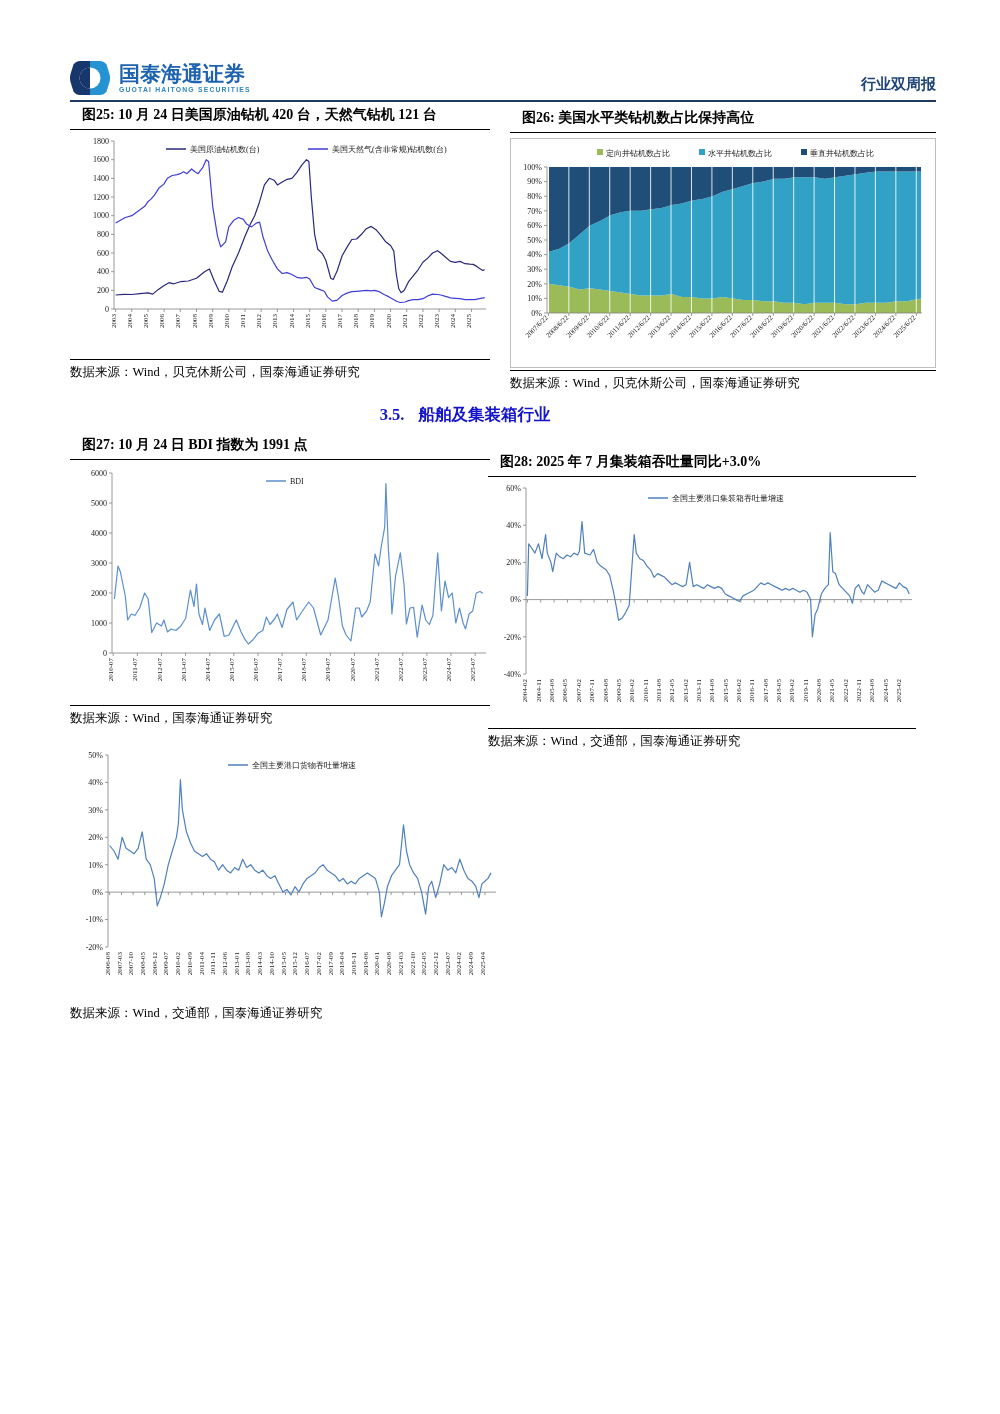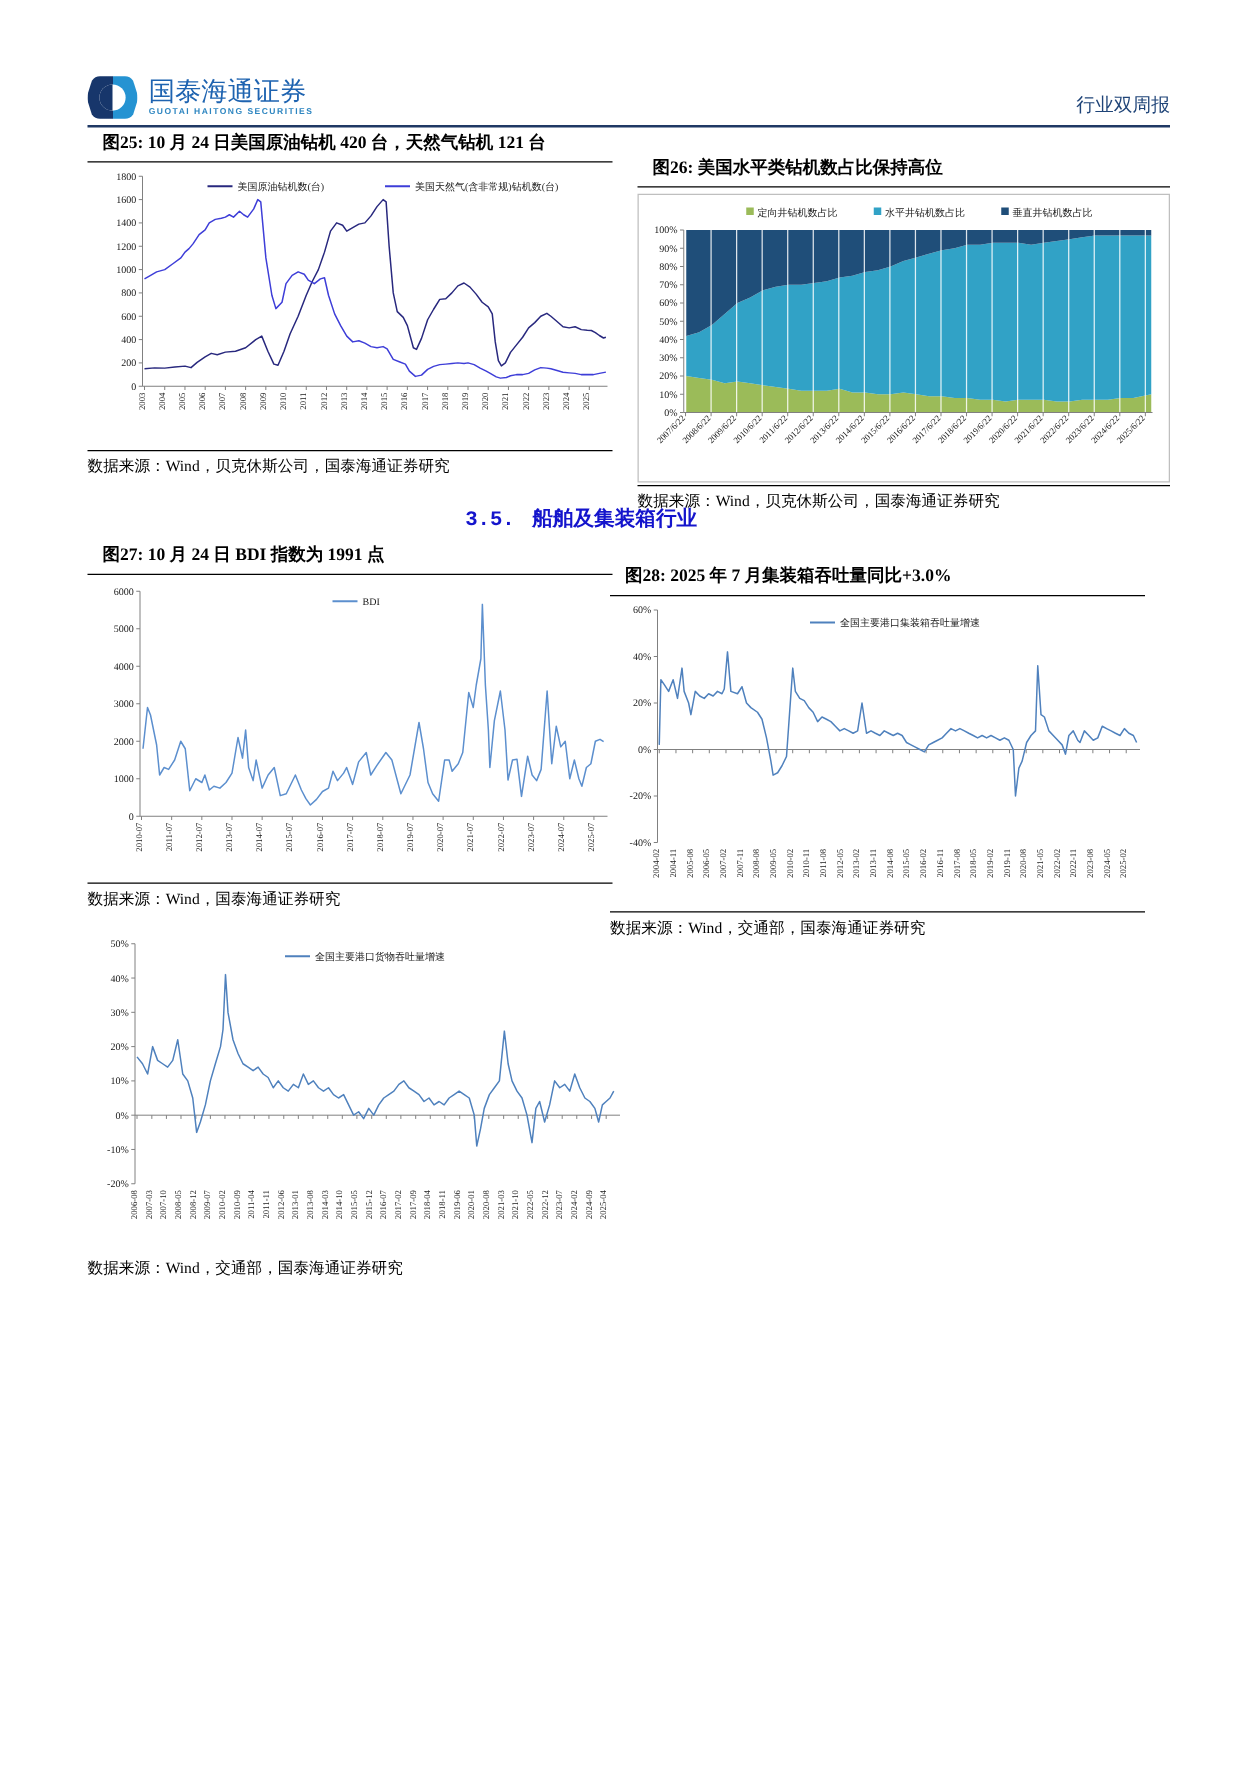--- a/index.html
+++ b/index.html
@@ -1,32 +1,32 @@
 <!DOCTYPE html>
 <html><head>
 <meta charset="utf-8">
 <style>
   html,body{margin:0;padding:0;background:#e8e8e8;}
   .page{position:relative;width:1000px;height:1414px;background:#ffffff;margin:0 auto;
         font-family:"Liberation Serif",serif;color:#000;overflow:hidden;}
   .hdr{position:absolute;left:70px;top:54px;width:866px;height:46px;
        border-bottom:2px solid #1F3864;display:flex;justify-content:space-between;align-items:flex-end;}
   .brand{display:flex;align-items:center;gap:9px;padding-bottom:4px;}
-  .brand-cn{font-family:"Liberation Sans",sans-serif;font-weight:normal;font-size:21px;color:#1E63B0;line-height:1.05;}
+  .brand-cn{font-family:"Liberation Sans",sans-serif;font-weight:bold;font-size:21px;color:#1E63B0;line-height:1.05;}
   .brand-en{font-family:"Liberation Sans",sans-serif;font-size:6.8px;letter-spacing:1.2px;color:#2E86C1;font-weight:bold;}
-  .rpt-type{font-size:15px;color:#1F4478;padding-bottom:6px;font-weight:normal;}
+  .rpt-type{font-size:15px;color:#1F4478;padding-bottom:6px;font-weight:bold;}
   .fig{position:absolute;}
   .fig-title{font-weight:bold;font-size:14px;line-height:1.5;border-bottom:1.5px solid #000;padding:1px 0 4px 12px;}
   .fig-title.no-rule{border-bottom:none;}
   .chart-wrap{margin-top:5px;}
   .chart-box{border:1px solid #BFBFBF;padding:2px 0 0 0;}
   .fig-source{font-size:12.5px;border-top:1.5px solid #000;margin-top:2px;padding-top:4px;}
   .fig-source.plain{border-top:none;}
   .section-heading{position:absolute;left:70px;top:404px;width:790px;text-align:center;
-       font-size:16.5px;font-weight:bold;color:#1414CC;font-family:Liberation Mono, monospace;}
+       font-size:16.5px;font-weight:bold;color:#1414CC;}
   .section-heading .num{margin-right:14px;}
   svg text{font-family:"Liberation Serif",serif;}
 </style>
 </head>
 <body>
 
 <div class="page">
 
   <div class="hdr">
     <div class="brand">
@@ -125,21 +125,21 @@
           <polyline points="45.6,88.1 50.5,85.3 55.3,82.5 61.8,80.7 68.3,76.0 74.7,71.3 78.0,66.7 81.2,63.9 84.4,60.1 89.3,52.7 94.1,48.9 97.4,43.3 102.2,40.5 107.1,39.6 110.3,38.7 113.5,36.8 116.8,38.7 121.6,34.0 124.9,36.8 128.1,38.7 133.0,32.1 136.2,24.7 138.6,26.5 142.7,71.3 147.5,101.2 150.7,111.9 155.6,106.8 158.8,91.9 163.7,85.3 168.5,82.5 173.4,84.4 176.6,89.1 181.5,91.9 186.3,88.1 189.6,87.2 192.8,101.2 197.7,116.1 202.5,125.5 207.4,133.9 212.2,138.5 217.1,137.6 221.9,139.5 226.8,142.3 231.6,143.2 236.5,142.3 239.7,144.1 244.6,152.5 249.4,154.4 254.3,156.3 257.5,161.9 262.3,166.1 267.2,165.1 272.1,160.5 276.9,158.1 281.8,156.7 286.6,156.3 291.5,155.8 296.3,155.3 301.2,155.8 304.4,155.3 309.3,156.7 314.1,159.5 319.0,161.9 322.2,163.7 327.0,166.5 330.3,167.5 335.1,167.0 338.4,165.6 343.2,164.7 348.1,164.7 352.9,163.7 357.8,160.9 362.6,159.1 367.5,159.5 370.7,160.0 375.6,161.4 380.4,162.8 385.3,163.3 390.1,163.7 395.0,164.7 399.8,164.7 404.7,164.7 409.5,163.7 414.7,162.7" fill="none" stroke="#3E3ED8" stroke-width="1.2" stroke-linejoin="round"></polyline>
           <line x1="96" y1="14" x2="116" y2="14" stroke="#28287E" stroke-width="1.5"></line>
           <text x="120" y="17" font-size="8" fill="#1a1a1a">美国原油钻机数(台)</text>
           <line x1="238" y1="14" x2="258" y2="14" stroke="#3E3ED8" stroke-width="1.5"></line>
           <text x="262" y="17" font-size="8" fill="#1a1a1a">美国天然气(含非常规)钻机数(台)</text>
         </svg>
     </div>
     <div class="fig-source">数据来源：Wind，贝克休斯公司，国泰海通证券研究</div>
   </div>
 
-  <div class="fig" style="left:510px;top:106px;width:426px;margin-top:17px;">
+  <div class="fig" style="left:510px;top:106px;width:426px;">
     <div class="fig-title">图26:  美国水平类钻机数占比保持高位</div>
     <div class="chart-wrap chart-box">
       <svg width="421" height="222" viewBox="0 0 421 222">
           <path d="M38.0 172.0L38.0 142.8L48.3 144.3L58.5 145.7L68.7 148.6L78.9 147.2L89.1 148.6L99.4 150.1L109.6 151.6L119.8 153.0L130.0 154.5L140.2 154.5L150.4 154.5L160.7 153.0L170.9 155.9L181.1 155.9L191.3 157.4L201.5 157.4L211.7 155.9L222.0 157.4L232.2 158.9L242.4 158.9L252.6 160.3L262.8 160.3L273.1 161.8L283.3 161.8L293.5 163.2L303.7 161.8L313.9 161.8L324.1 161.8L334.4 163.2L344.6 163.2L354.8 161.8L365.0 161.8L375.2 161.8L385.5 160.3L395.7 160.3L410.0 157.4L410.0 172.0L395.7 172.0L385.5 172.0L375.2 172.0L365.0 172.0L354.8 172.0L344.6 172.0L334.4 172.0L324.1 172.0L313.9 172.0L303.7 172.0L293.5 172.0L283.3 172.0L273.1 172.0L262.8 172.0L252.6 172.0L242.4 172.0L232.2 172.0L222.0 172.0L211.7 172.0L201.5 172.0L191.3 172.0L181.1 172.0L170.9 172.0L160.7 172.0L150.4 172.0L140.2 172.0L130.0 172.0L119.8 172.0L109.6 172.0L99.4 172.0L89.1 172.0L78.9 172.0L68.7 172.0L58.5 172.0L48.3 172.0L38.0 172.0Z" fill="#9BBB59"></path>
           <path d="M38.0 142.8L38.0 110.7L48.3 107.8L58.5 101.9L68.7 93.2L78.9 84.4L89.1 80.0L99.4 74.2L109.6 71.3L119.8 69.8L130.0 69.8L140.2 68.3L150.4 66.9L160.7 64.0L170.9 62.5L181.1 59.6L191.3 58.1L201.5 55.2L211.7 50.8L222.0 47.9L232.2 45.0L242.4 42.1L252.6 40.6L262.8 37.7L273.1 37.7L283.3 36.2L293.5 36.2L303.7 36.2L313.9 37.7L324.1 36.2L334.4 34.8L344.6 33.3L354.8 31.8L365.0 30.4L375.2 30.4L385.5 30.4L395.7 30.4L410.0 30.4L410.0 157.4L395.7 160.3L385.5 160.3L375.2 161.8L365.0 161.8L354.8 161.8L344.6 163.2L334.4 163.2L324.1 161.8L313.9 161.8L303.7 161.8L293.5 163.2L283.3 161.8L273.1 161.8L262.8 160.3L252.6 160.3L242.4 158.9L232.2 158.9L222.0 157.4L211.7 155.9L201.5 157.4L191.3 157.4L181.1 155.9L170.9 155.9L160.7 153.0L150.4 154.5L140.2 154.5L130.0 154.5L119.8 153.0L109.6 151.6L99.4 150.1L89.1 148.6L78.9 147.2L68.7 148.6L58.5 145.7L48.3 144.3L38.0 142.8Z" fill="#31A2C6"></path>
           <path d="M38.0 110.7L38.0 26.0L48.3 26.0L58.5 26.0L68.7 26.0L78.9 26.0L89.1 26.0L99.4 26.0L109.6 26.0L119.8 26.0L130.0 26.0L140.2 26.0L150.4 26.0L160.7 26.0L170.9 26.0L181.1 26.0L191.3 26.0L201.5 26.0L211.7 26.0L222.0 26.0L232.2 26.0L242.4 26.0L252.6 26.0L262.8 26.0L273.1 26.0L283.3 26.0L293.5 26.0L303.7 26.0L313.9 26.0L324.1 26.0L334.4 26.0L344.6 26.0L354.8 26.0L365.0 26.0L375.2 26.0L385.5 26.0L395.7 26.0L410.0 26.0L410.0 30.4L395.7 30.4L385.5 30.4L375.2 30.4L365.0 30.4L354.8 31.8L344.6 33.3L334.4 34.8L324.1 36.2L313.9 37.7L303.7 36.2L293.5 36.2L283.3 36.2L273.1 37.7L262.8 37.7L252.6 40.6L242.4 42.1L232.2 45.0L222.0 47.9L211.7 50.8L201.5 55.2L191.3 58.1L181.1 59.6L170.9 62.5L160.7 64.0L150.4 66.9L140.2 68.3L130.0 69.8L119.8 69.8L109.6 71.3L99.4 74.2L89.1 80.0L78.9 84.4L68.7 93.2L58.5 101.9L48.3 107.8L38.0 110.7Z" fill="#1F4E79"></path>
           <line x1="57.866485013622786" y1="26" x2="57.866485013622786" y2="172" stroke="#ffffff" stroke-width="1" stroke-opacity="0.85"></line>
           <line x1="78.3024523160752" y1="26" x2="78.3024523160752" y2="172" stroke="#ffffff" stroke-width="1" stroke-opacity="0.85"></line>
           <line x1="98.73841961852762" y1="26" x2="98.73841961852762" y2="172" stroke="#ffffff" stroke-width="1" stroke-opacity="0.85"></line>
           <line x1="119.17438692098004" y1="26" x2="119.17438692098004" y2="172" stroke="#ffffff" stroke-width="1" stroke-opacity="0.85"></line>

